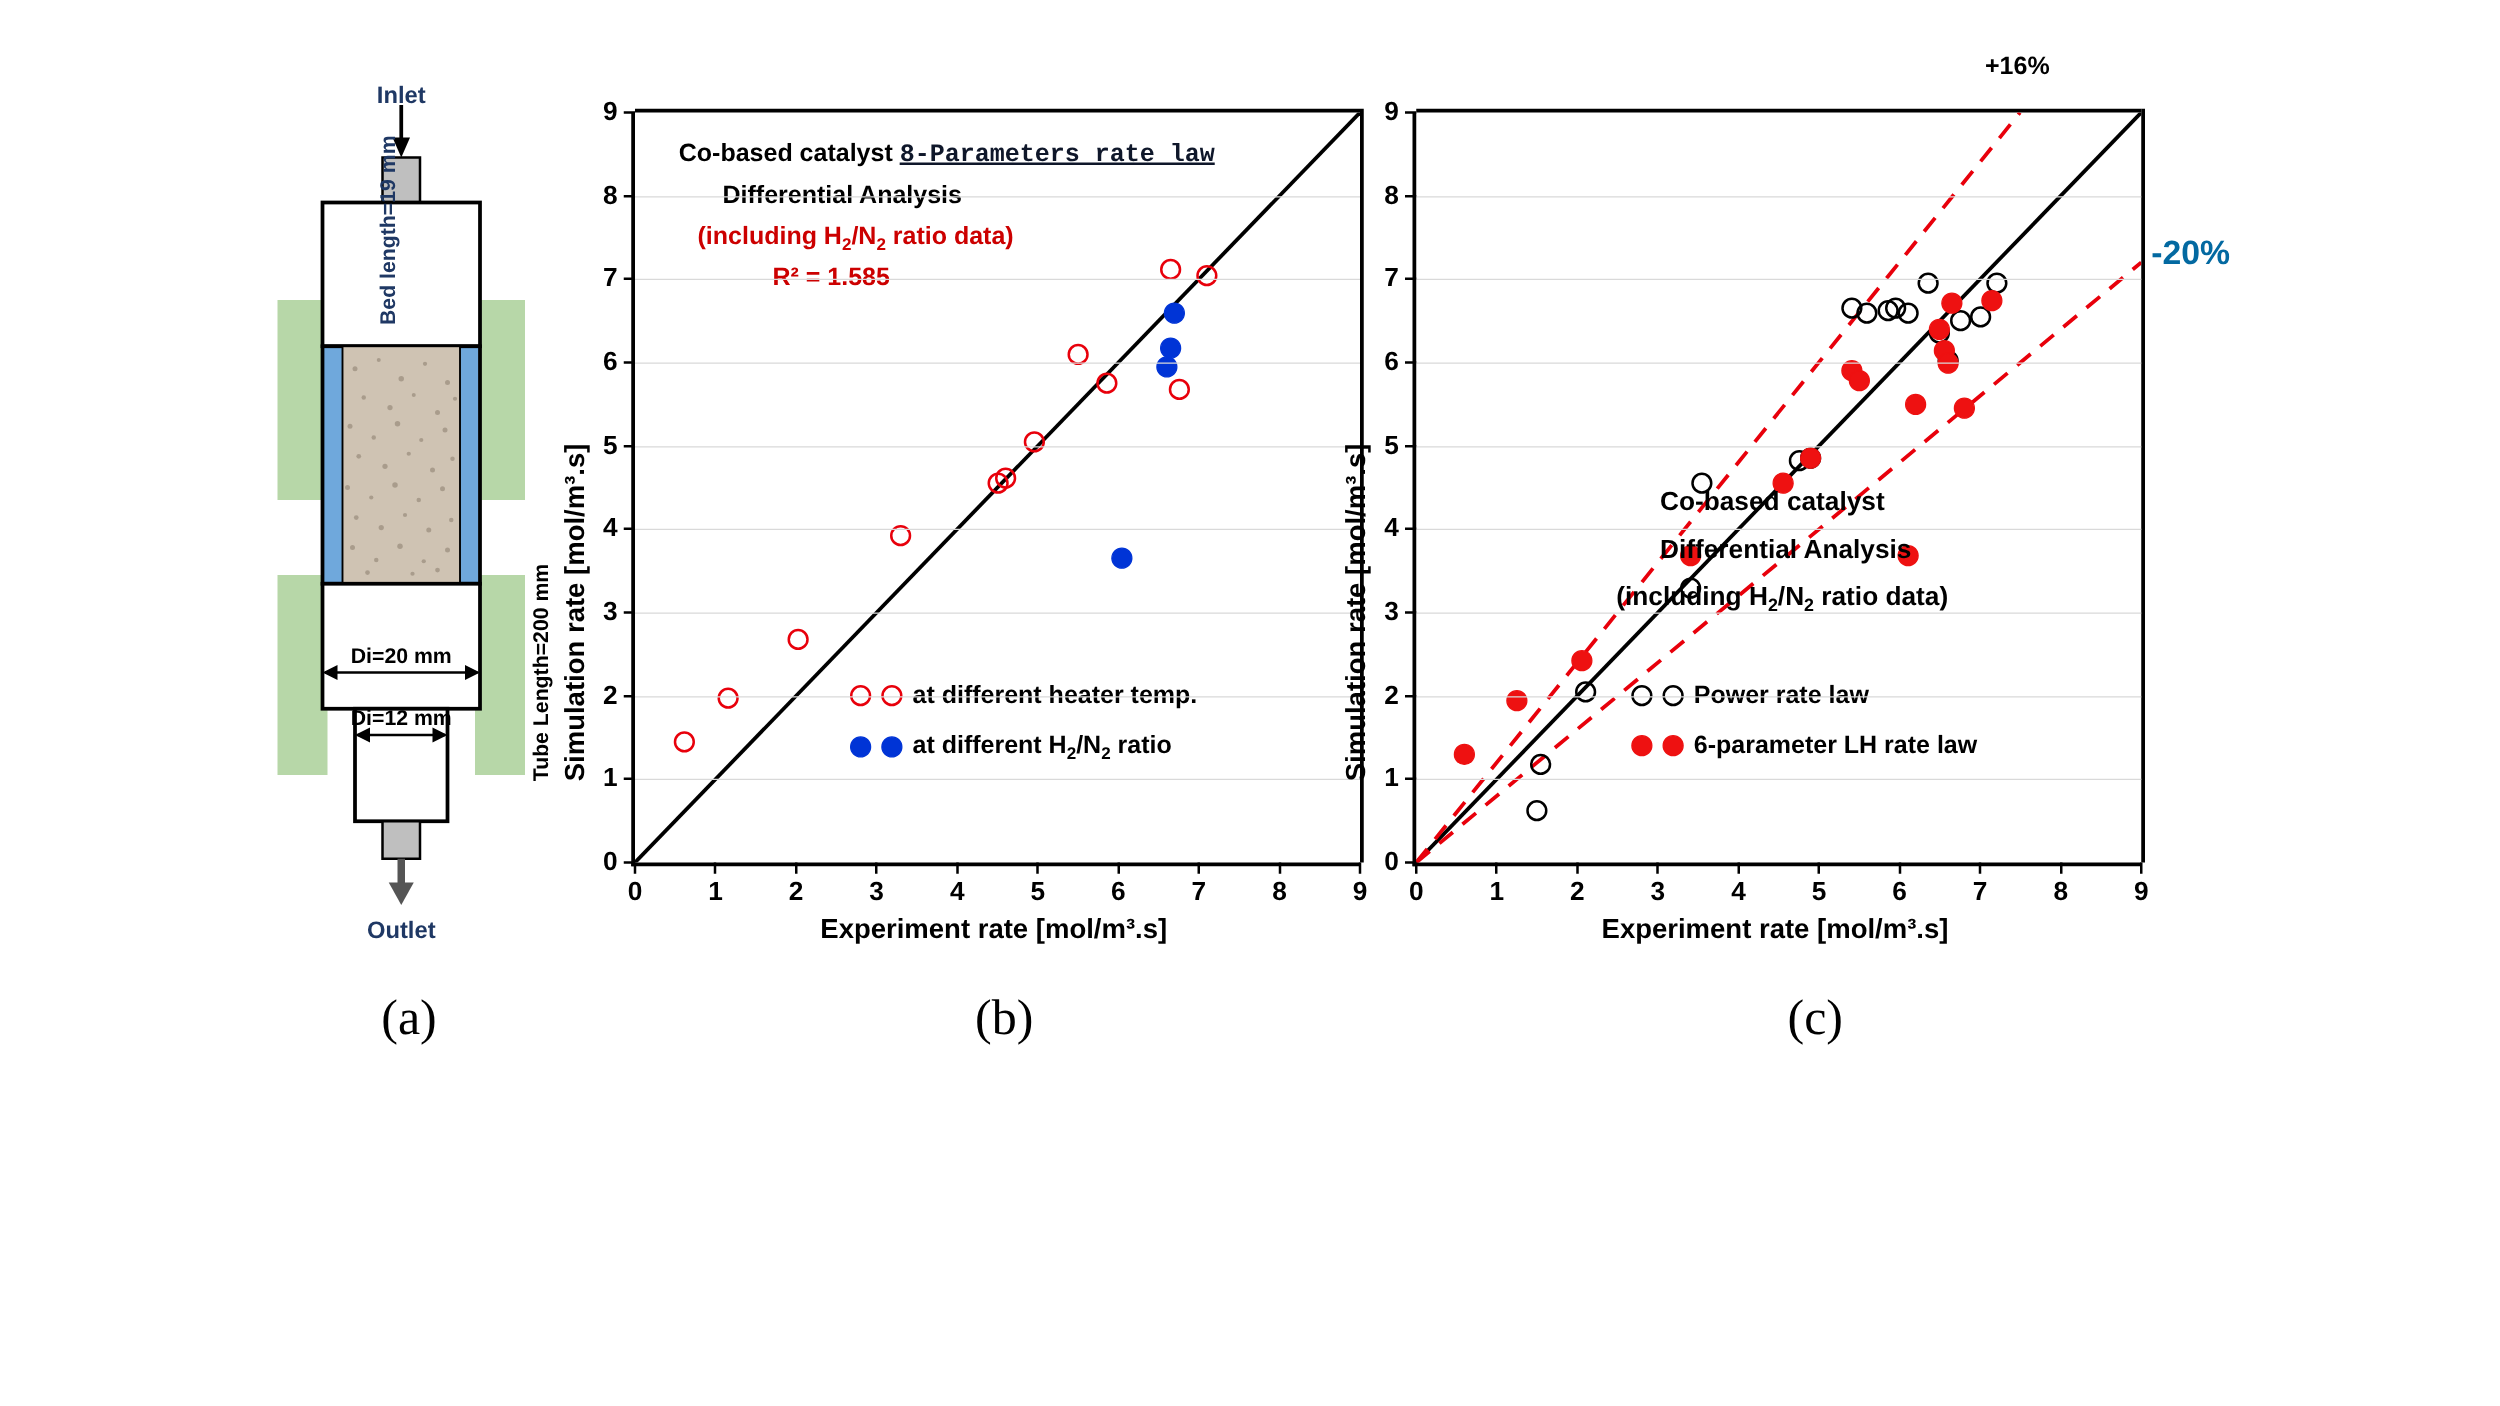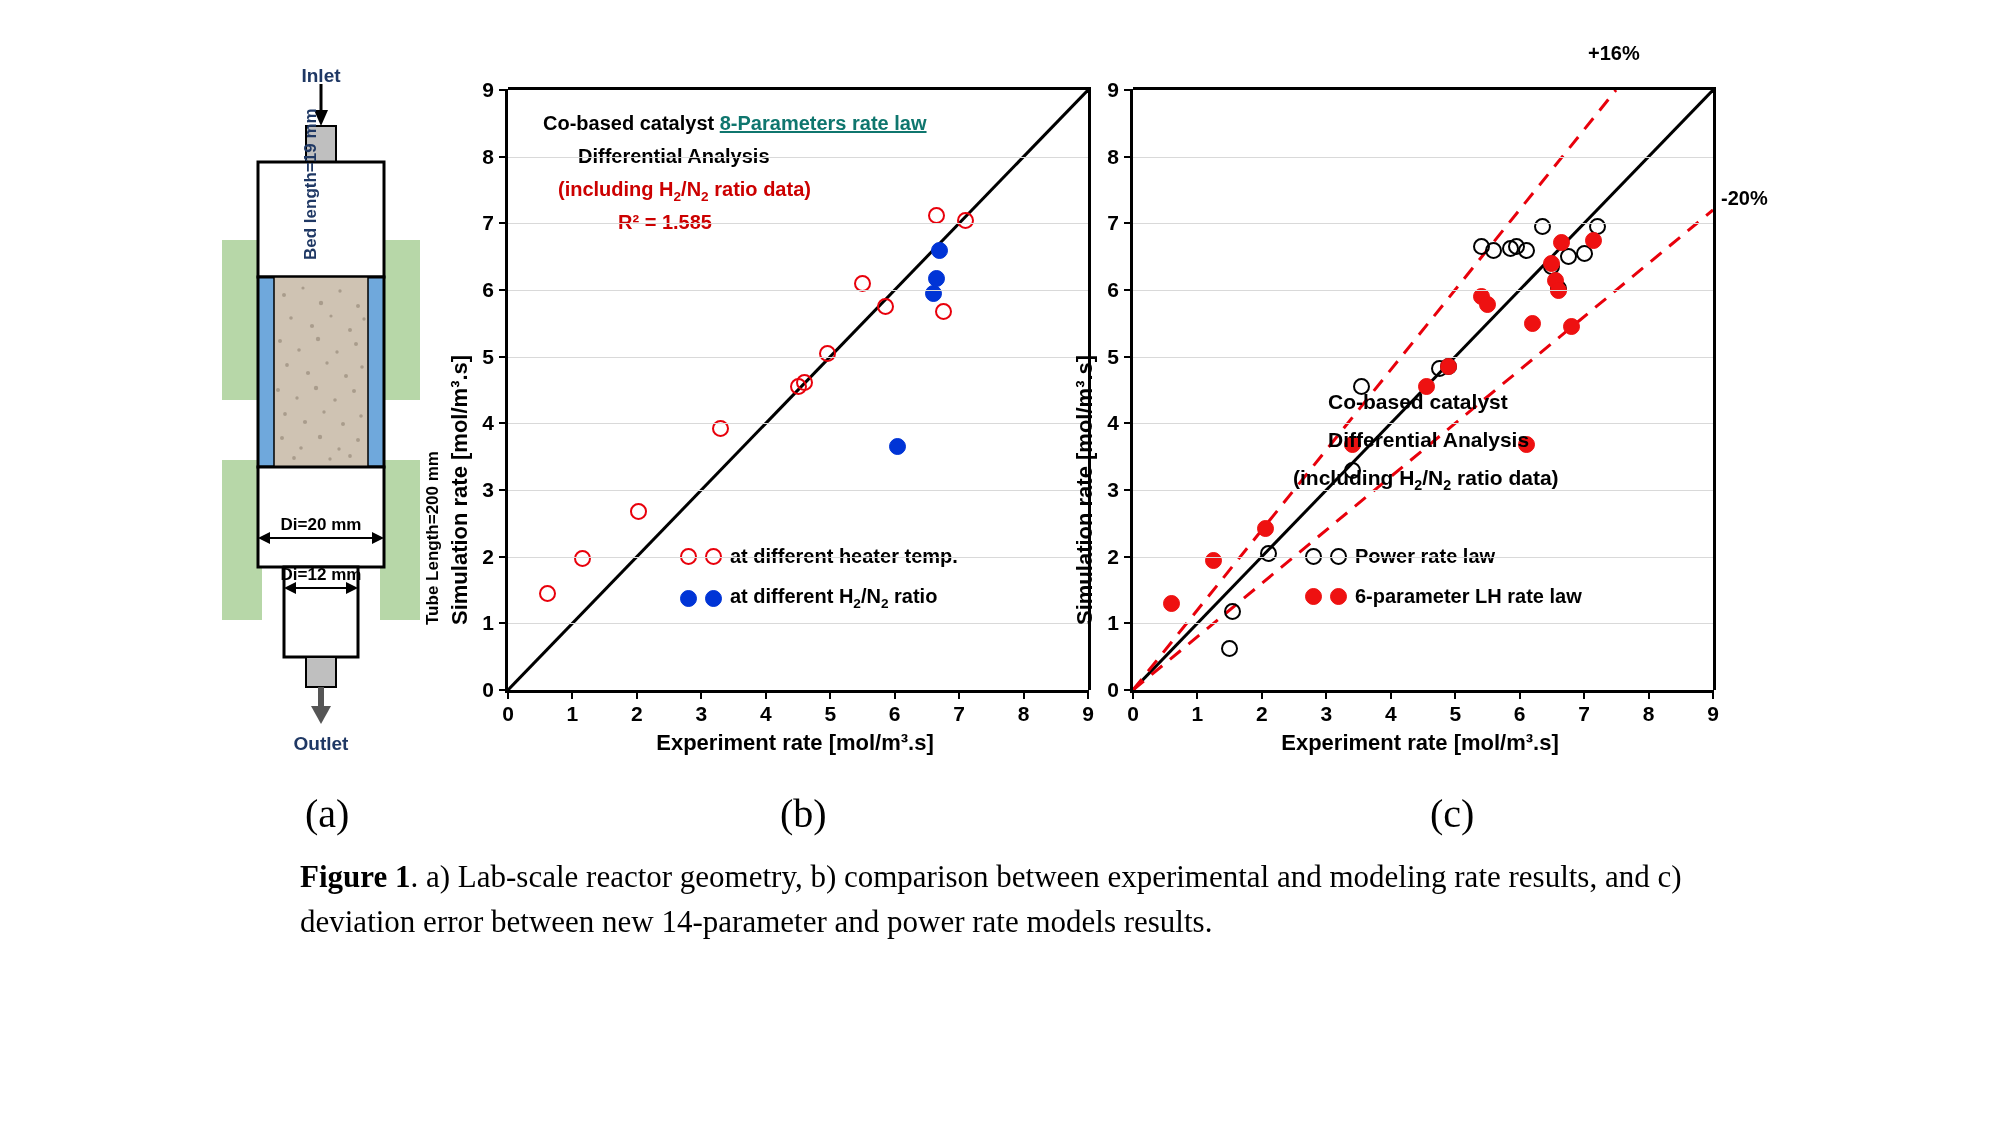--- a/index.html
+++ b/index.html
@@ -159,21 +159,21 @@
           <div class="pt open-red" style="left: 420.056px; top: 116.833px;"></div>
           <div class="pt open-red" style="left: 426.5px; top: 212.833px;"></div>
           <div class="pt open-red" style="left: 449.056px; top: 121.5px;"></div>
           <div class="pt fill-blue" style="left: 381.389px; top: 348.167px;"></div>
           <div class="pt fill-blue" style="left: 416.833px; top: 194.833px;"></div>
           <div class="pt fill-blue" style="left: 420.056px; top: 179.5px;"></div>
           <div class="pt fill-blue" style="left: 423.278px; top: 151.5px;"></div>
         </div>
 
       <div class="note" style="left:35px;top:22px;font-size:20px;color:#000;">
-        <span>Co-based catalyst </span><span style="color:#0f766e;text-decoration:underline;">8-Parameters rate law</span>
+        <span>Co-based catalyst </span><span style="color:#0f172a;text-decoration:underline;font-family:Liberation Mono, monospace;">8-Parameters rate law</span>
       </div>
       <div class="note" style="left:70px;top:55px;font-size:20px;color:#000;">Differential Analysis</div>
       <div class="note" style="left:50px;top:88px;font-size:20px;color:#cc0000;">(including H<sub>2</sub>/N<sub>2</sub> ratio data)</div>
       <div class="note" style="left:110px;top:121px;font-size:20px;color:#cc0000;">R² = 1.585</div>
 
       <div class="legend-row" style="left:172px;top:455px;">
         <span class="pt open-red" style="position:relative;"></span>
         <span class="pt open-red" style="position:relative;"></span>
         <span>at different heater temp.</span>
       </div>
@@ -276,21 +276,21 @@
           <div class="pt fill-red" style="left: 391.056px; top: 224.833px;"></div>
           <div class="pt fill-red" style="left: 410.389px; top: 164.833px;"></div>
           <div class="pt fill-red" style="left: 413.611px; top: 181.5px;"></div>
           <div class="pt fill-red" style="left: 416.833px; top: 191.5px;"></div>
           <div class="pt fill-red" style="left: 420.056px; top: 143.5px;"></div>
           <div class="pt fill-red" style="left: 429.722px; top: 228.167px;"></div>
           <div class="pt fill-red" style="left: 452.278px; top: 141.5px;"></div>
         </div>
 
       <div class="note" style="left:455px;top:-48px;font-size:20px;color:#000;">+16%</div>
-      <div class="note" style="left:588px;top:97px;font-size:20px;color:#000000;">-20%</div>
+      <div class="note" style="left:588px;top:97px;font-size:27px;color:#0369a1;">-20%</div>
 
       <div class="note" style="left:195px;top:300px;font-size:21px;color:#000;">Co-based catalyst</div>
       <div class="note" style="left:195px;top:338px;font-size:21px;color:#000;">Differential Analysis</div>
       <div class="note" style="left:160px;top:376px;font-size:21px;color:#000;">(including H<sub>2</sub>/N<sub>2</sub> ratio data)</div>
 
       <div class="legend-row" style="left:172px;top:455px;">
         <span class="pt open-black" style="position:relative;"></span>
         <span class="pt open-black" style="position:relative;"></span>
         <span>Power rate law</span>
       </div>
@@ -345,17 +345,14 @@
         <div class="xlab" style="left: 451.111px;">7</div>
         <div class="tick-x" style="left: 514.556px;"></div>
         <div class="xlab" style="left: 515.556px;">8</div>
         <div class="tick-x" style="left: 579px;"></div>
         <div class="xlab" style="left: 580px;">9</div>
       </div>
     <div class="axis-title-x" style="left:0;top:640px;width:580px;">Experiment rate [mol/m³.s]</div>
   </div>
   <div class="panel-letter" style="left:1430px;top:790px;">(c)</div>
 
-  <div class="caption">
-    <b>Figure 1</b><span>. a) Lab-scale reactor geometry, b) comparison between experimental and modeling rate results, and c) deviation error between new 14-parameter and power rate models results.</span>
-  </div>
 
 </div>
 
 </body></html>

